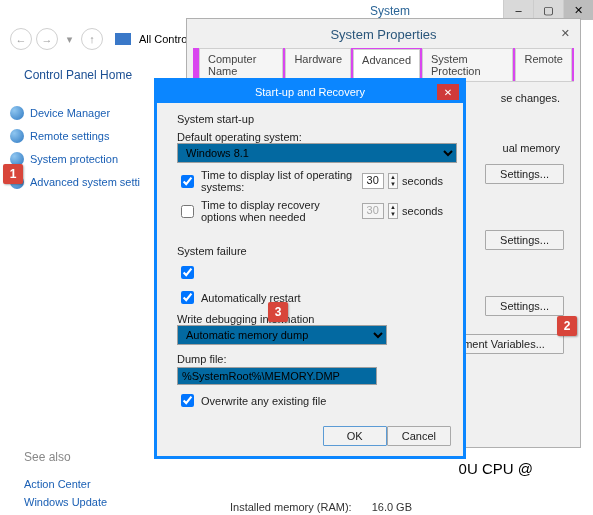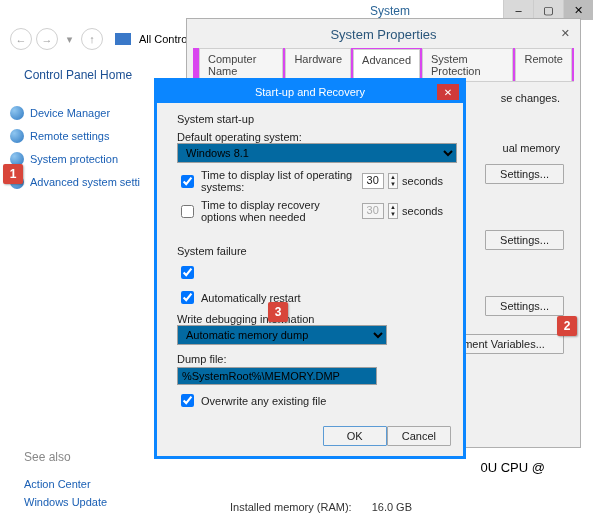--- a/index.html
+++ b/index.html
@@ -129,21 +129,21 @@
       </div>
     <div class="btn-row" style="margin-top:46px;">
         <div class="btn">Settings...</div>
       </div>
     <div class="btn-row" style="margin-top:18px;">
         <div class="btn" style="min-width:120px;">ment Variables...</div>
       </div>
   </div>
 </div>
 
-<div style="position:absolute; top:460px; right:48px; font-size:13px;">0U CPU @</div>
+<div style="position:absolute; top:460px; right:60px; font-size:15px;">0U CPU @</div>
 
 <div class="bottom-info">
   <span>Installed memory (RAM):</span>
   <span>16.0 GB</span>
 </div>
 
 <div class="startup-dlg">
   <div class="hdr">
     <span>Start-up and Recovery</span>
     <div class="xbtn">✕</div>

